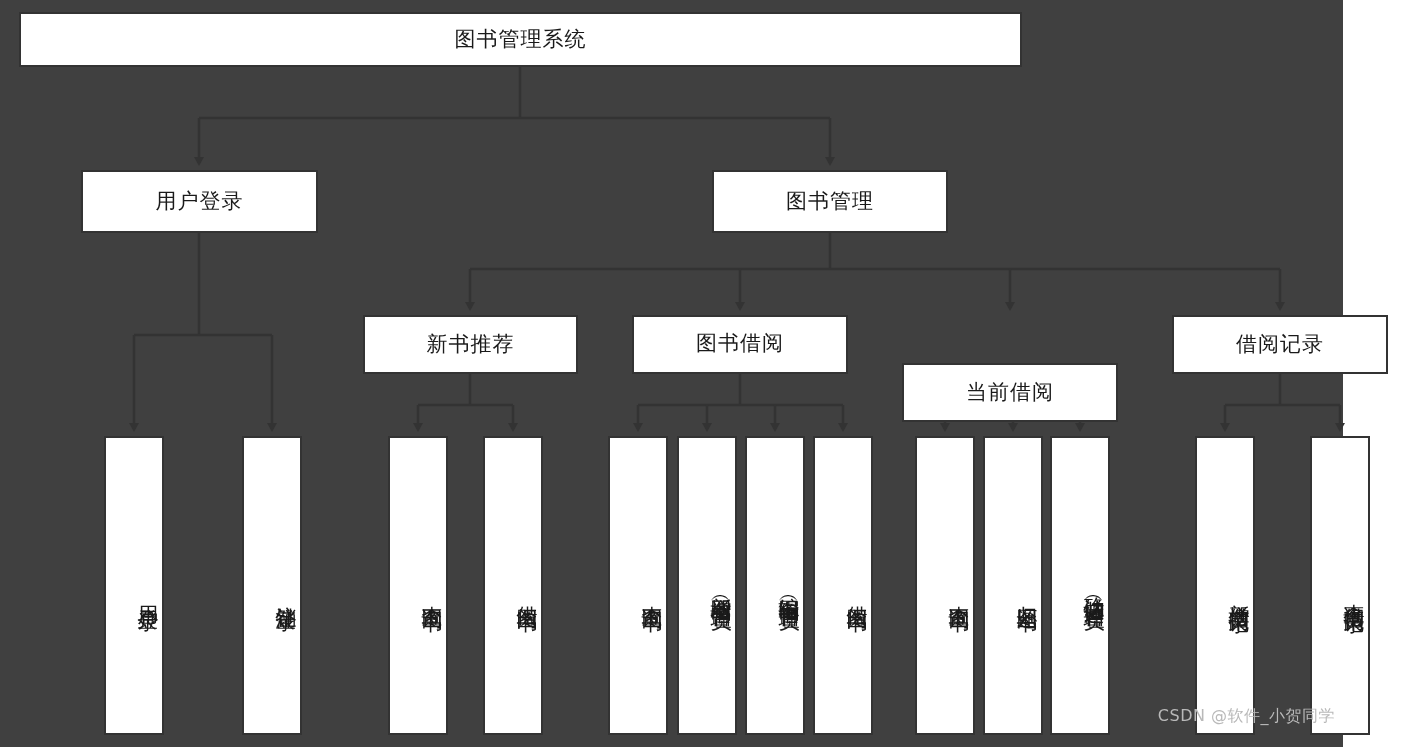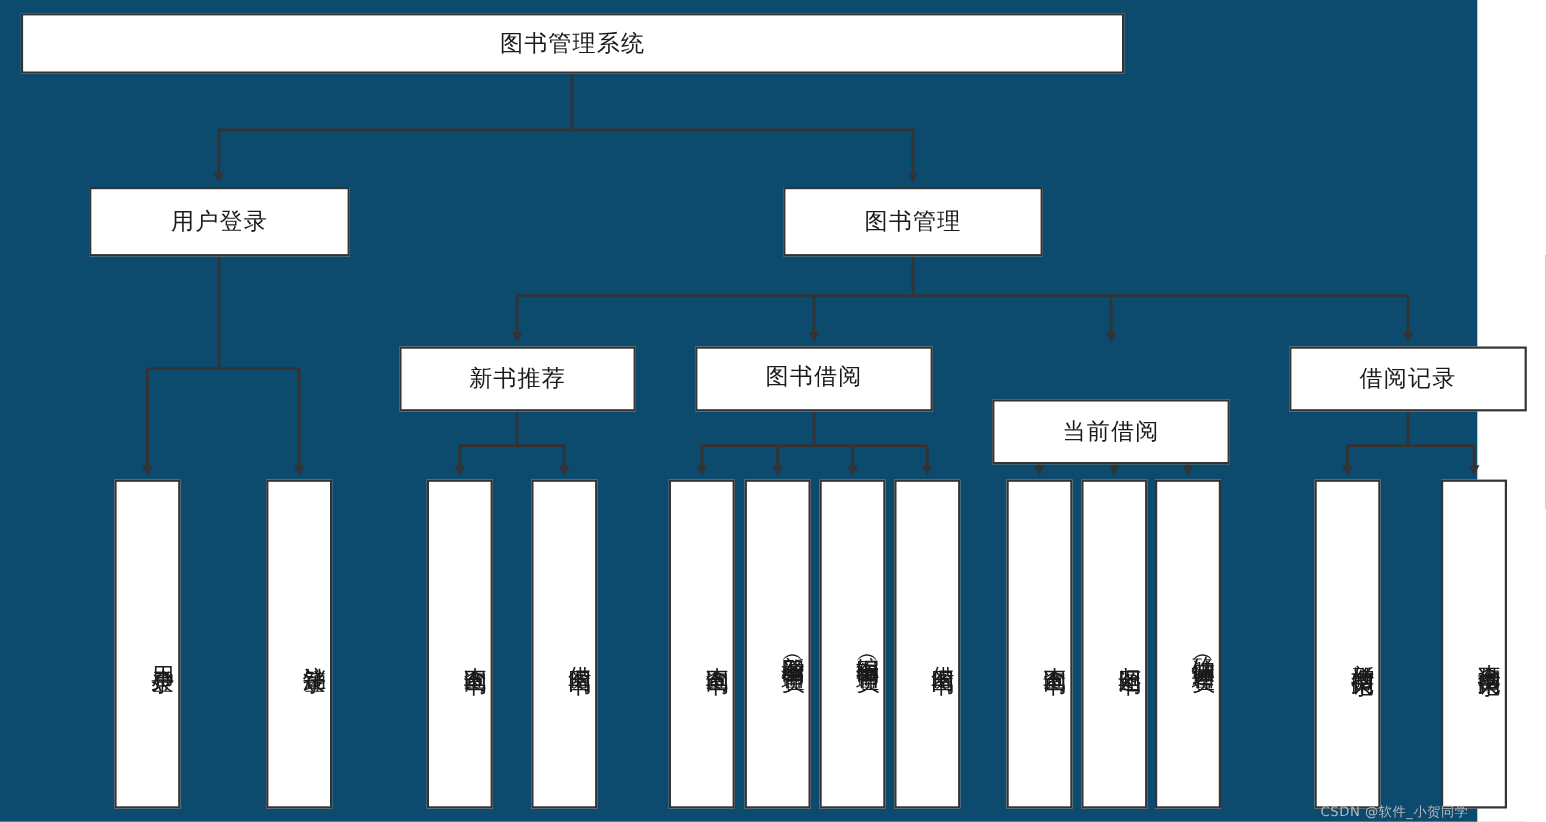--- a/index.html
+++ b/index.html
@@ -11,21 +11,21 @@
   body {
     font-family: "DejaVu Sans", "Liberation Sans", sans-serif;
     width: 1405px;
     height: 747px;
     overflow: hidden;
   }
   #diagram-root {
     position: relative;
     width: 1343px;
     height: 747px;
-    background: #0c4a6e;
+    background: #404040;
   }
   #edge-layer {
     position: absolute;
     left: 0;
     top: 0;
     width: 1405px;
     height: 747px;
   }
   .node {
     position: absolute;
@@ -56,22 +56,22 @@
   .node.vertical.tall-label {
     padding-top: 6px;
   }
   .node .label {
     display: block;
     white-space: nowrap;
   }
   #watermark {
     position: absolute;
     right: 8px;
-    bottom: 0;
-    font-size: 12px;
+    bottom: 20px;
+    font-size: 16px;
     color: #b9b9b9;
     letter-spacing: 0.5px;
     z-index: 3;
     white-space: nowrap;
   }
 </style>
 </head>
 <body>
 
 <div id="diagram-root">

